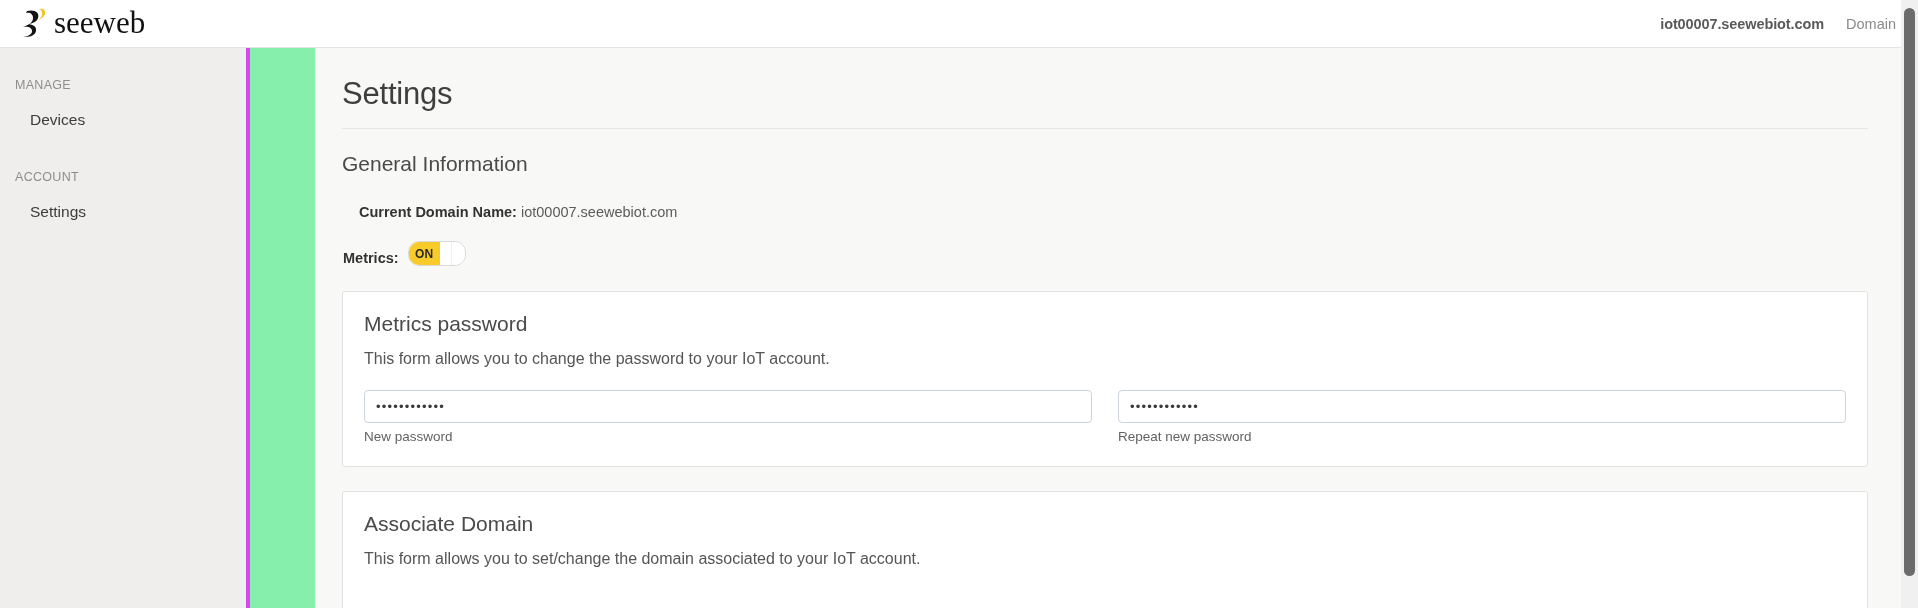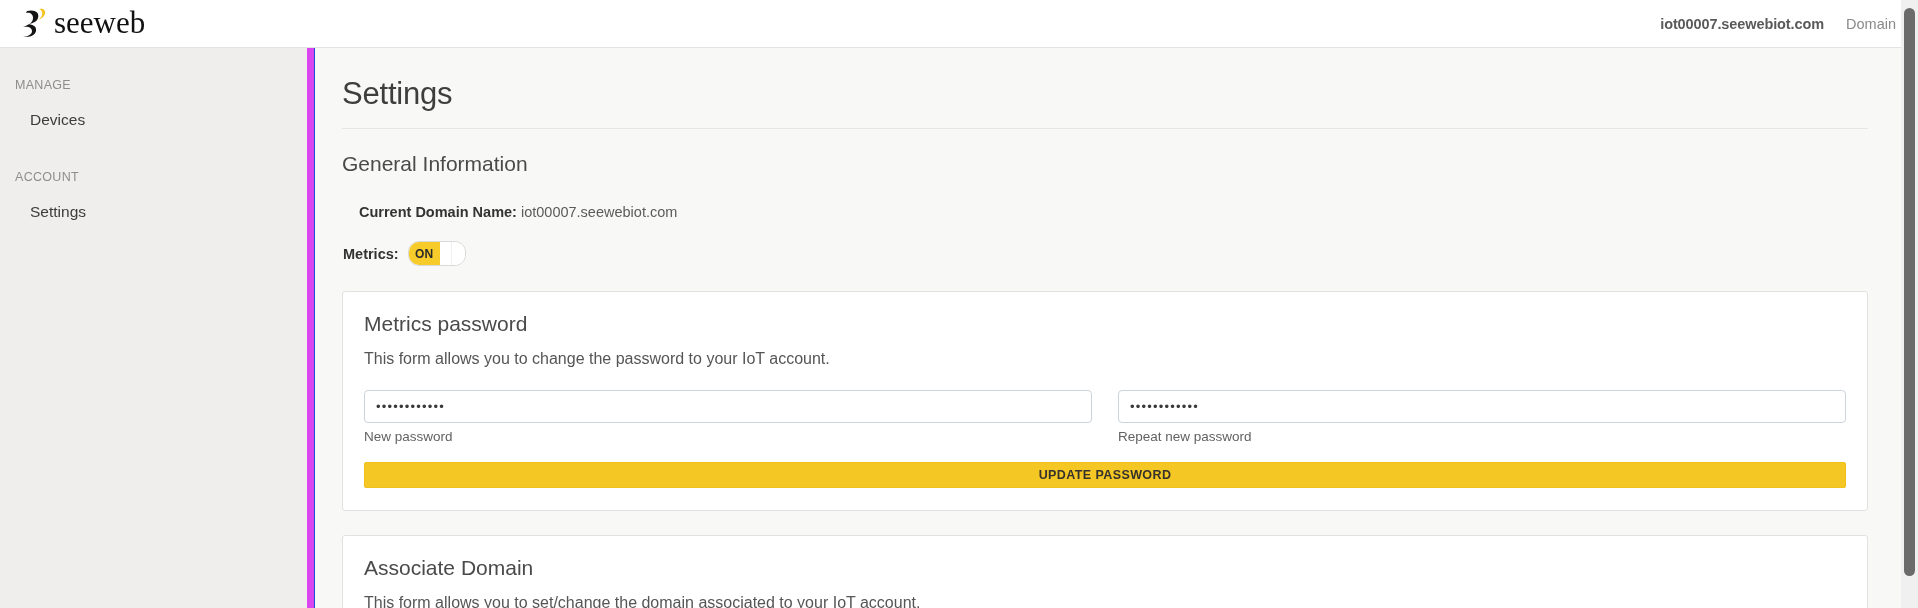--- a/index.html
+++ b/index.html
@@ -6,21 +6,21 @@
   html, body {
     margin: 0; padding: 0;
     width: 1918px; height: 608px;
     overflow: hidden;
     background: #f7f7f5;
     font-family: "Liberation Sans", sans-serif;
   }
   #app {
     position: relative;
     width: 1918px; height: 608px;
-    background: #1d4ed8;
+    background: #86efac;
     padding-left: 11px;
   }
 
   
   .topbar {
     position: absolute; top: 0; left: 0;
     width: 1918px; height: 48px;
     background: #ffffff;
     border-bottom: 1px solid #e3e3e3;
   }
@@ -46,23 +46,23 @@
   .logout-link {
     font-size: 14.5px;
     color: #8a8a8a;
     text-decoration: none;
     cursor: pointer;
   }
 
   
   .sidebar {
     position: absolute; left: 0; top: 48px;
-    width: 314px; height: 560px;
+    width: 250px; height: 560px;
     background: #efeeec;
-    border-right: 7px solid #d946ef;
+    border-right: 4px solid #d946ef;
     padding-top: 30px;
   }
   .side-section-title {
     font-size: 12.5px;
     color: #8d8d8d;
     letter-spacing: 0.3px;
     padding: 0 0 0 15px;
     margin-bottom: 10px;
   }
   .side-section-title.second { margin-top: 33px; }
@@ -108,21 +108,21 @@
   .info-row {
     font-size: 14.5px;
     color: #4b4b4b;
     margin: 0 0 21px 16px;
     padding-left: 1px;
   }
   .info-row b { color: #333; font-weight: bold; }
   .info-row .val { color: #5b5b5b; }
 
   .metrics-row {
-    display: flex; align-items: center;
+    display: flex; align-items: flex-end;
     gap: 9px;
     margin-bottom: 25px;
     padding-left: 1px;
   }
   .metrics-label {
     font-size: 14.5px; font-weight: bold; color: #333;
   }
   .toggle {
     position: relative;
     width: 58px; height: 25px;
@@ -284,21 +284,20 @@
         <div class="form-grid">
           <div class="field">
             <input class="inp" type="text" value="••••••••••••" style="">
             <label class="field-label">New password</label>
           </div>
           <div class="field">
             <input class="inp" type="text" value="••••••••••••" style="">
             <label class="field-label">Repeat new password</label>
           </div>
         </div>
-        <button class="btn-primary">UPDATE PASSWORD</button>
       </div>
 
       <div class="card">
         <h3 class="card-title">Associate Domain</h3>
         <p class="card-desc">This form allows you to set/change the domain associated to your IoT account.</p>
 
       </div>
 
     </div>
   </div>

